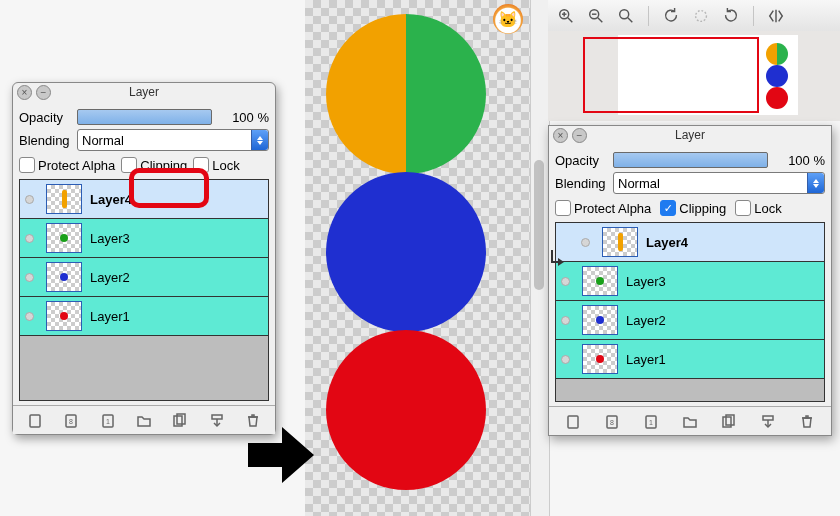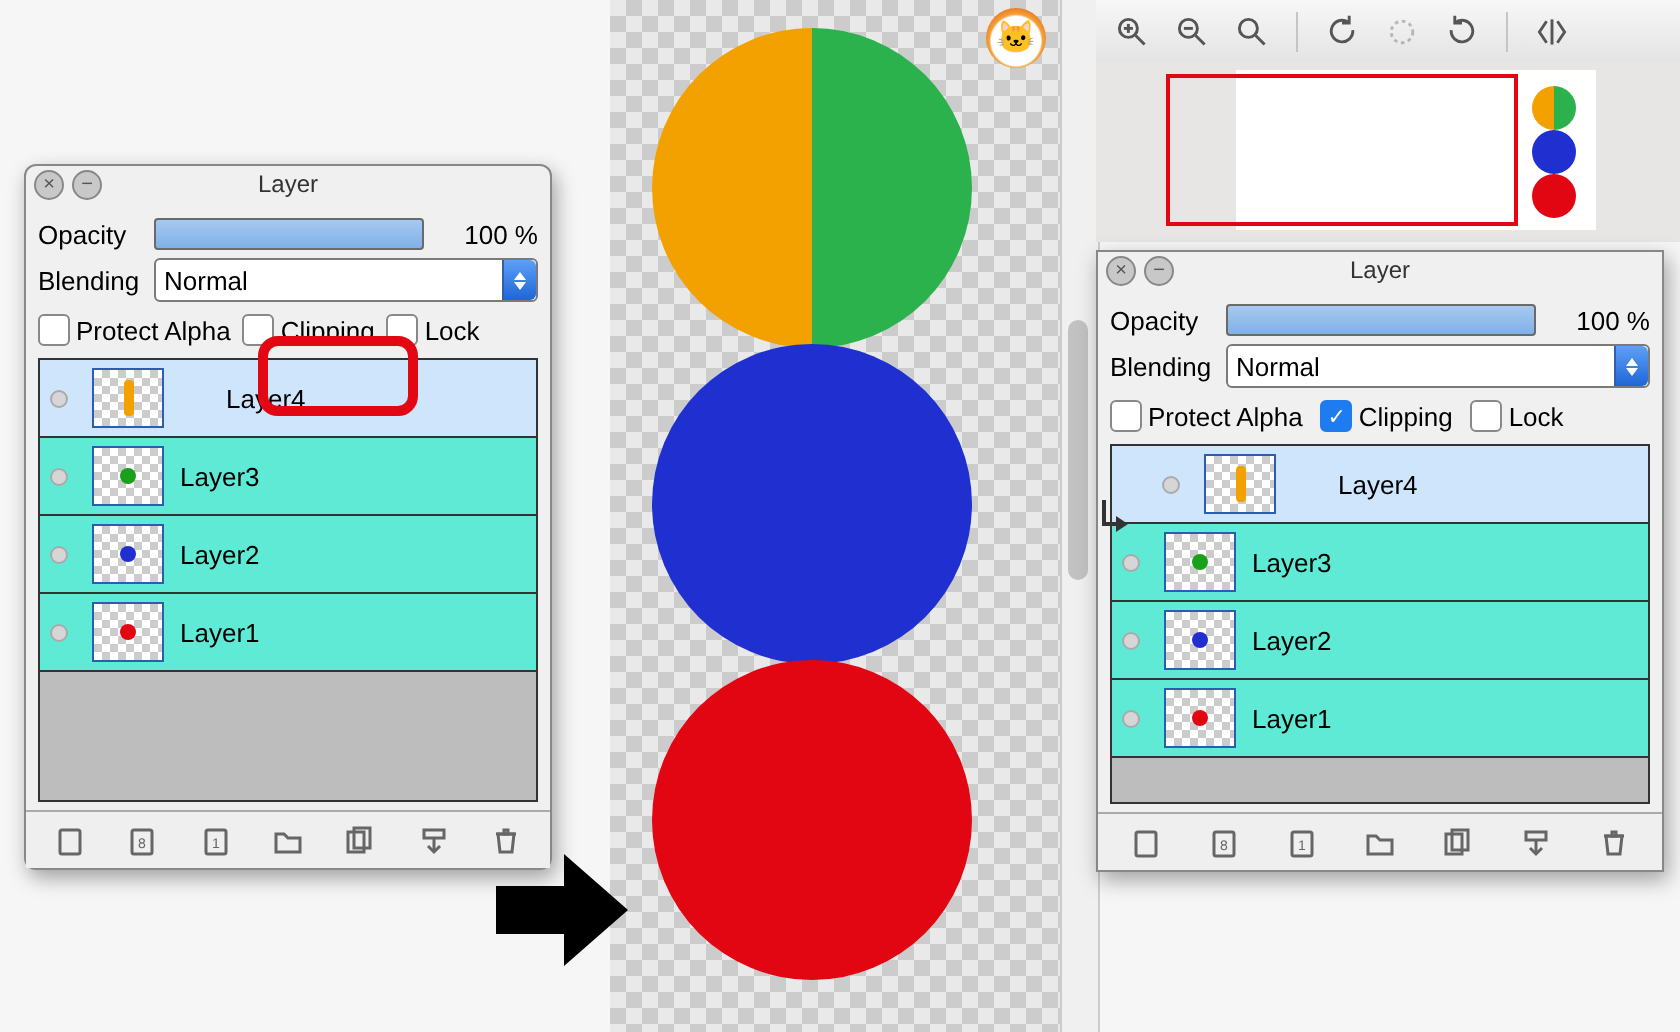--- a/index.html
+++ b/index.html
@@ -28,21 +28,21 @@
   .vis-dot{width:18px;display:flex;justify-content:center;}
   .dot{width:7px;height:7px;border-radius:50%;background:#d6d6d6;border:1px solid #aaa;}
   .thumb{width:34px;height:28px;margin:0 8px;border:1px solid #2b5db5;background-image:
       linear-gradient(45deg,#ccc 25%,transparent 25%),linear-gradient(-45deg,#ccc 25%,transparent 25%),
       linear-gradient(45deg,transparent 75%,#ccc 75%),linear-gradient(-45deg,transparent 75%,#ccc 75%);
       background-size:8px 8px;background-position:0 0,0 4px,4px -4px,-4px 0;background-color:#fff;
       display:flex;align-items:center;justify-content:center;}
   .mark{width:8px;height:8px;border-radius:50%;}
   .bar{width:5px;height:18px;background:#f2a100;border-radius:2px;}
   .layer-name{flex:1;}
-  .bold{font-weight:400;margin-left:23px;}
+  .bold{font-weight:700;}
   .panel-footer{height:28px;border-top:1px solid #aaa;background:#efefef;display:flex;align-items:center;justify-content:space-around;padding:0 4px;}
   .ficon{width:20px;height:18px;display:flex;align-items:center;justify-content:center;color:#666;}
   .ficon svg{width:16px;height:16px;stroke:#666;fill:none;stroke-width:1.5;}
 
   
   #panel-left{left:12px;top:82px;width:262px;}
   .highlight-box{position:absolute;border:5px solid #e30613;border-radius:10px;pointer-events:none;}
 
   
   #canvas-area{position:absolute;left:305px;top:0;width:225px;height:516px;

